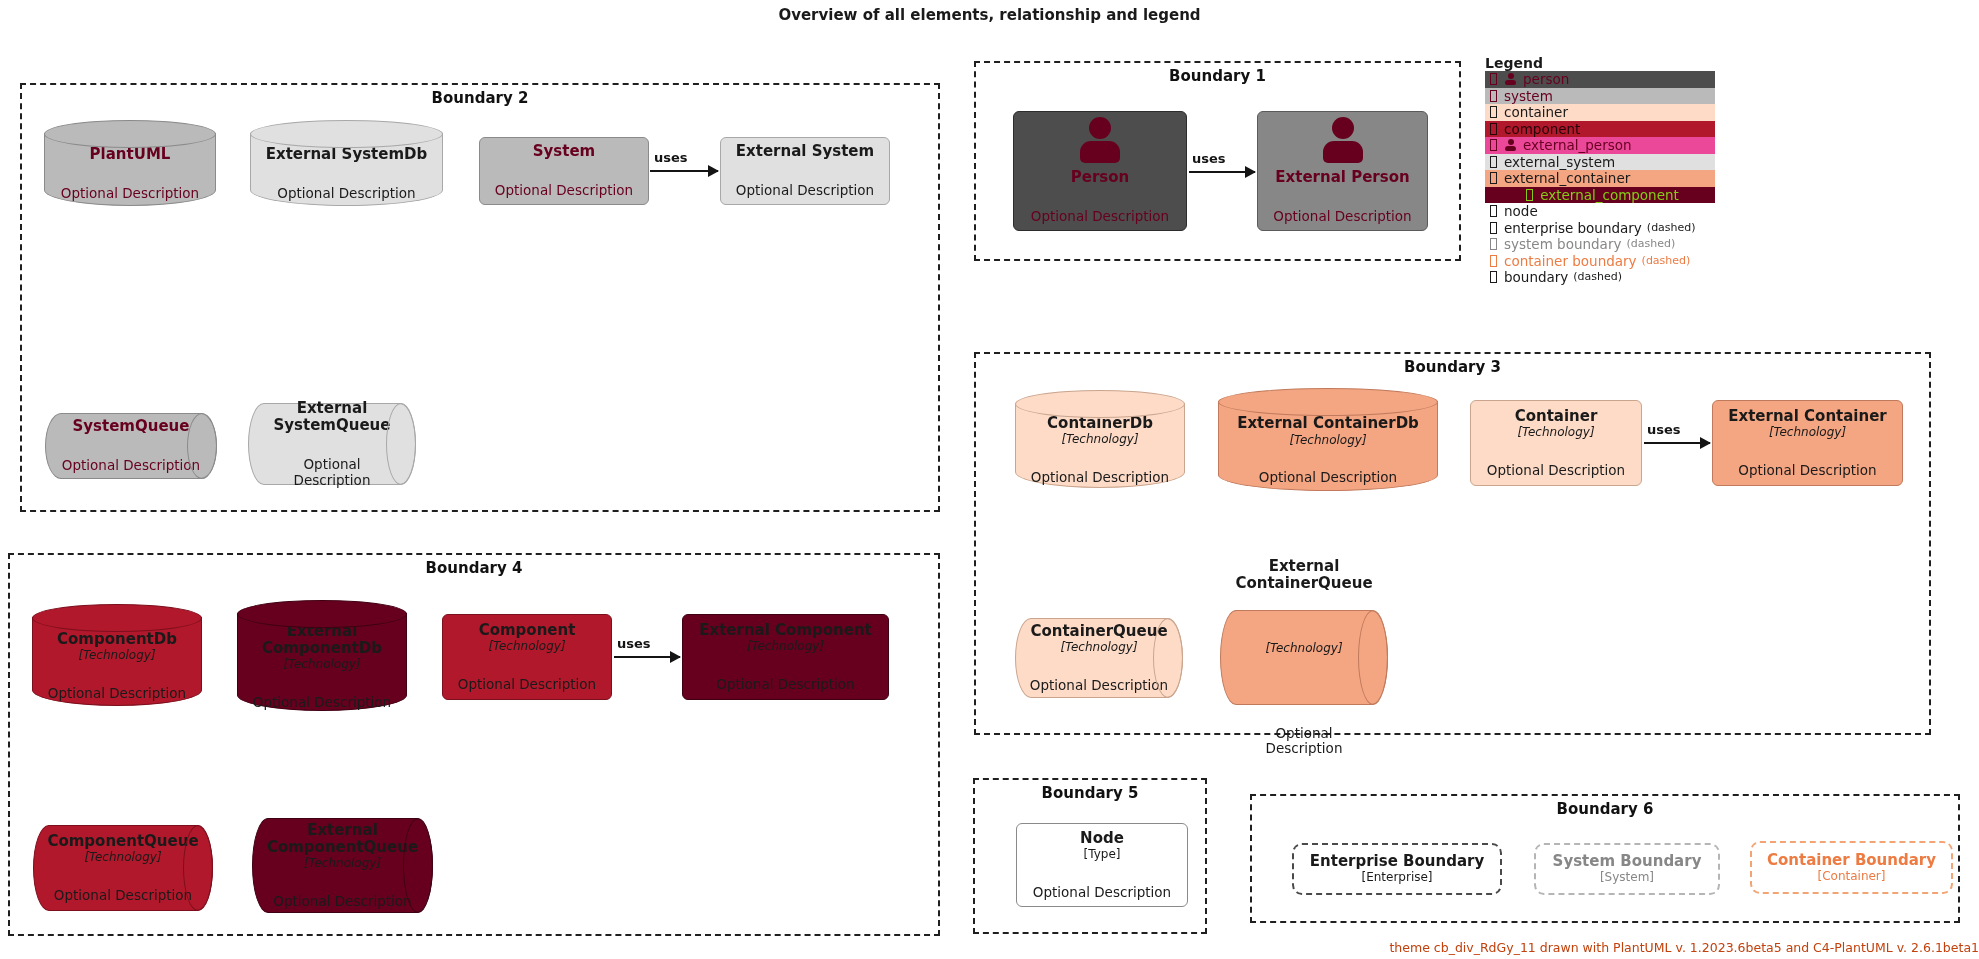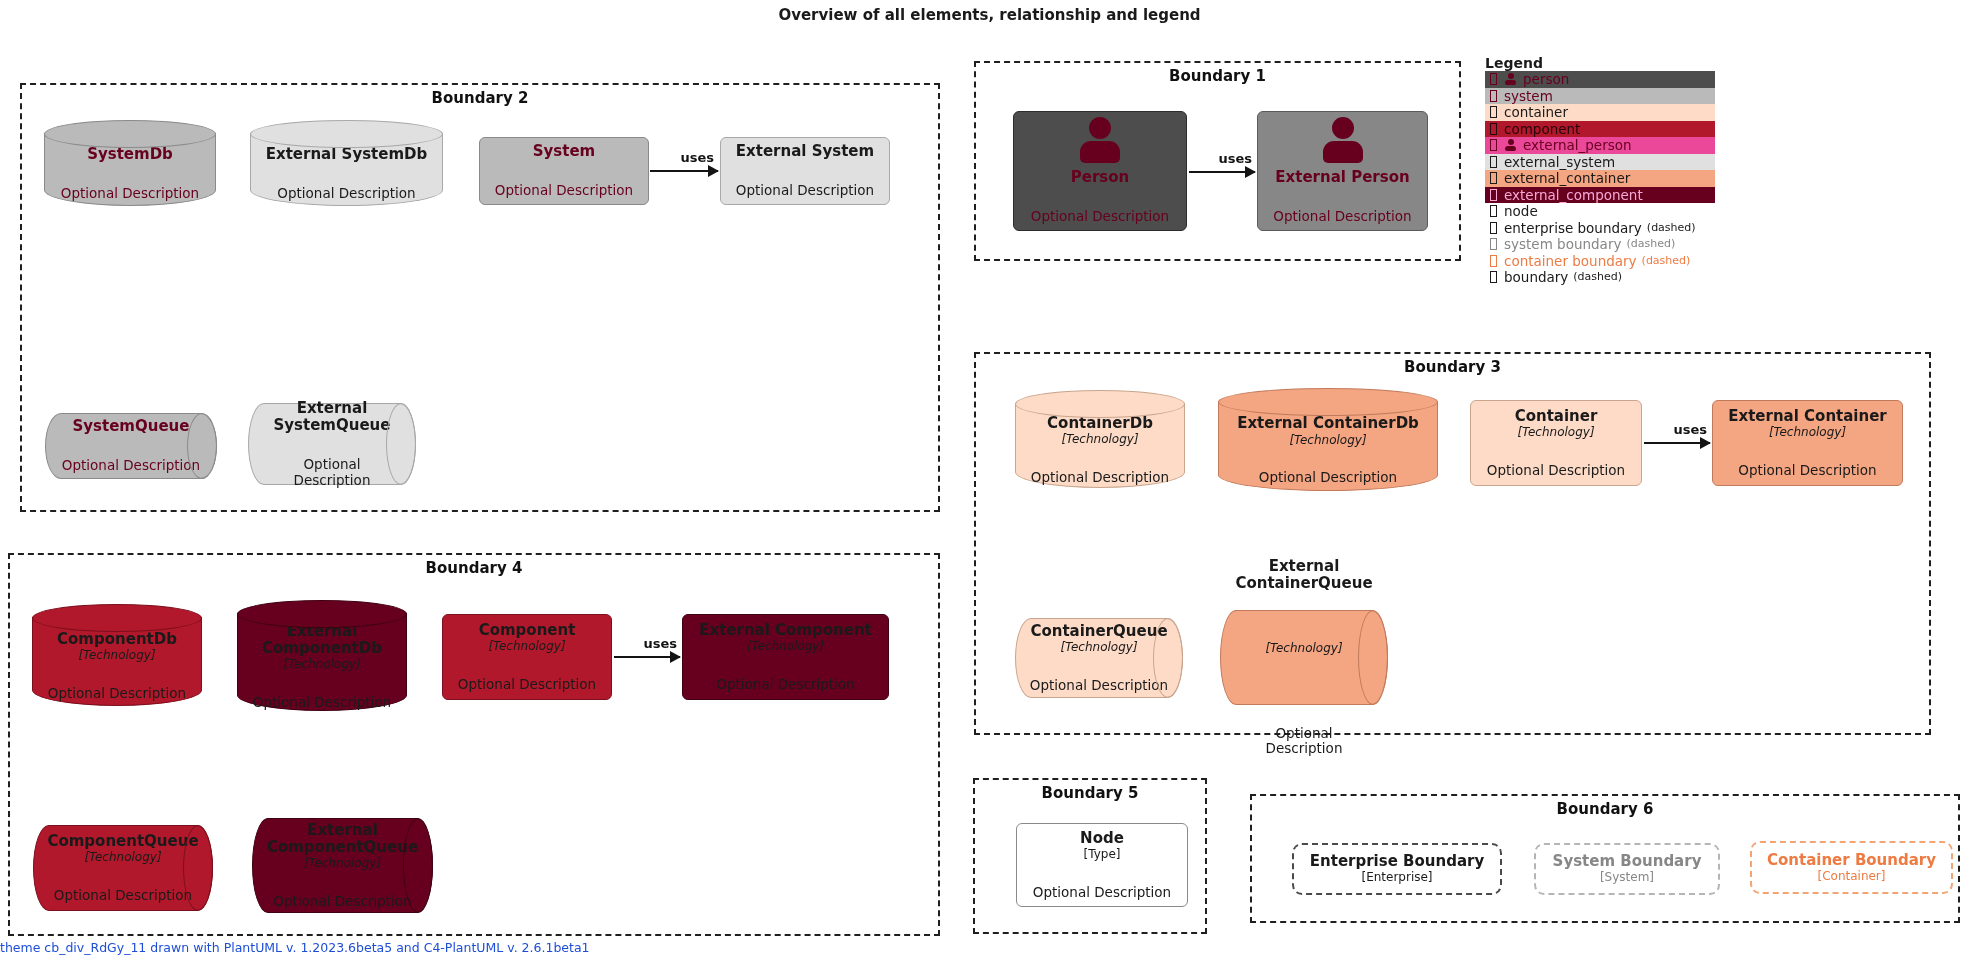--- a/index.html
+++ b/index.html
@@ -2,21 +2,21 @@
 <html><head>
 <meta charset="utf-8">
 <style>
   html,body{margin:0;padding:0;background:#ffffff;}
   body{width:1979px;height:959px;position:relative;overflow:hidden;
        font-family:"DejaVu Sans","Liberation Sans",sans-serif;color:#1a1a1a;}
   .abs{position:absolute;}
 
   
   .diagram-title{left:0;top:6px;width:100%;text-align:center;font-weight:bold;font-size:15px;}
-  .footer-note{left:0;top:940px;width:100%;text-align:left;font-size:12.5px;color:#1d4ed8;}
+  .footer-note{left:0;top:940px;width:100%;text-align:right;font-size:12.5px;color:#c2410c;}
 
   
   .boundary{border:2px dashed #1f1f1f;}
   .b-label{position:absolute;top:4px;left:0;width:100%;text-align:center;font-weight:bold;font-size:15px;color:#111;}
 
   
   .f-person    {--bg:#4d4d4d;--fg:#67001f;--bd:#2c2c2c;}
   .f-xperson   {--bg:#878787;--fg:#67001f;--bd:#5a5a5a;}
   .f-system    {--bg:#bababa;--fg:#67001f;--bd:#8a8a8a;}
   .f-xsystem   {--bg:#e0e0e0;--fg:#1a1a1a;--bd:#a8a8a8;}
@@ -53,53 +53,53 @@
   .bbox .el-title{font-size:15px;}
   .bbox .el-tech{font-style:normal;font-size:12px;}
   .bbox.sb{border-color:#b5b5b5;color:#878787;}
   .bbox.cb{border-color:#f2a472;color:#ed7b42;}
   .bbox.eb{color:#1a1a1a;}
 
   
   .rel-line{position:absolute;height:2px;background:#141414;}
   .rel-line::after{content:"";position:absolute;right:-1px;top:-5px;border-left:11px solid #141414;
       border-top:6px solid transparent;border-bottom:6px solid transparent;}
-  .rel-label{position:absolute;font-weight:bold;font-size:13px;color:#141414;text-align:right;}
+  .rel-label{position:absolute;font-weight:bold;font-size:13px;color:#141414;text-align:left;}
 
   
   .legend-title{font-weight:bold;font-size:14px;}
   .lg-row{width:230px;height:16.5px;display:flex;align-items:center;font-size:13.5px;line-height:16.5px;white-space:nowrap;box-sizing:border-box;padding-left:3px;}
   .lg-suffix{font-size:11px;margin-left:5px;}
   .tofu{display:inline-block;width:5px;height:10px;border:1px solid currentColor;margin:0 7px 0 2px;flex:none;}
   .mini-person{display:inline-block;position:relative;width:13px;height:12px;margin-right:6px;flex:none;}
   .mini-person .head{position:absolute;left:3.5px;top:0;width:6px;height:6px;border-radius:50%;background:#67001f;}
   .mini-person .torso{position:absolute;left:1px;bottom:0;width:11px;height:5.5px;border-radius:3px 3px 2px 2px;background:#67001f;}
   .lg0{background:#4d4d4d;color:#67001f;}
   .lg1{background:#bababa;color:#67001f;}
   .lg2{background:#fddbc7;color:#1a1a1a;}
   .lg3{background:#b2182b;color:#27030a;}
   .lg4{background:#ec4899;color:#67001f;}
   .lg5{background:#e0e0e0;color:#1a1a1a;}
   .lg6{background:#f4a582;color:#1a1a1a;}
-  .lg7{background:#67001f;color:#f9a8d4;}
+  .lg7{background:#67001f;color:#84cc16;justify-content:center;}
   .lg8,.lg9,.lg12{background:transparent;color:#1a1a1a;}
   .lg10{background:transparent;color:#878787;}
   .lg11{background:transparent;color:#ed7b42;}
 </style>
 </head>
 <body>
 
 <div class="abs diagram-title">Overview of all elements, relationship and legend</div>
 <div class="abs footer-note">theme cb_div_RdGy_11 drawn with PlantUML v. 1.2023.6beta5 and C4-PlantUML v. 2.6.1beta1</div>
 
 <div class="abs boundary" style="left:20px;top:83px;width:916px;height:425px;">
   <div class="b-label">Boundary 2</div>
 </div>
 <div class="el db f-system" style="left:44px;top:133px;width:172px;height:73px;">
-  <div class="el-title">SystemDb</div>
+  <div class="el-title">PlantUML</div>
   <div class="el-desc">Optional Description</div>
 </div>
 <div class="el db f-xsystem" style="left:250px;top:133px;width:193px;height:73px;">
   <div class="el-title">External SystemDb</div>
   <div class="el-desc">Optional Description</div>
 </div>
 <div class="el box f-system" style="left:479px;top:137px;width:170px;height:68px;">
   <div class="el-title">System</div>
   <div class="el-desc">Optional Description</div>
 </div>

